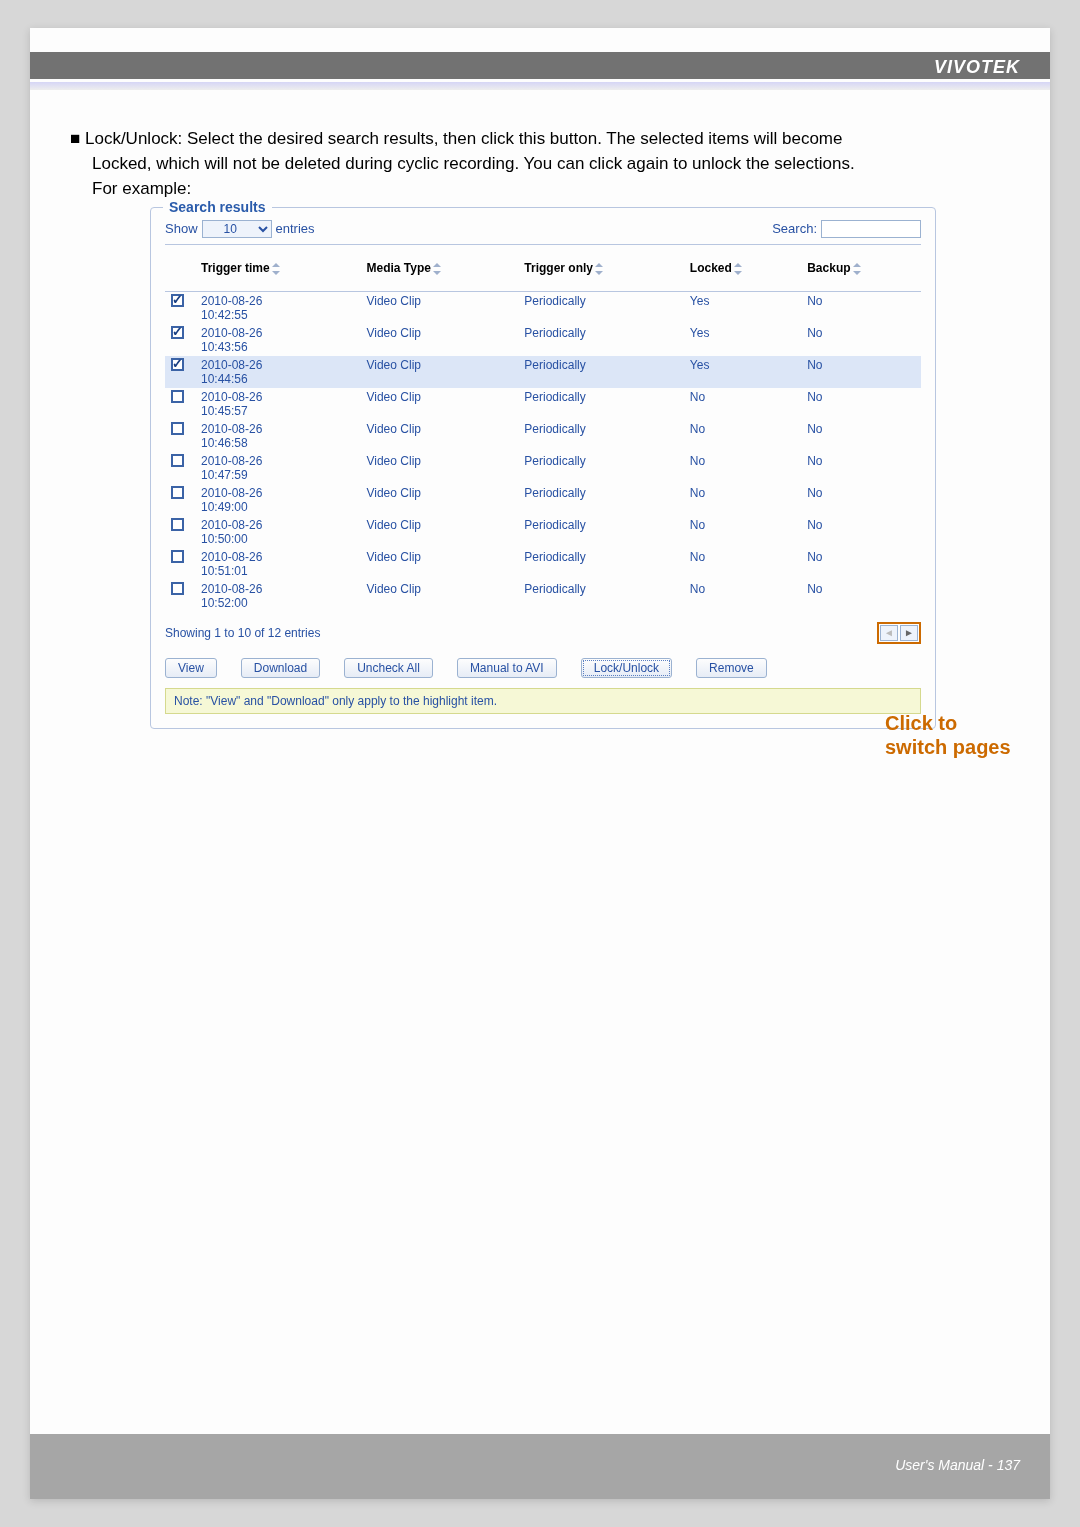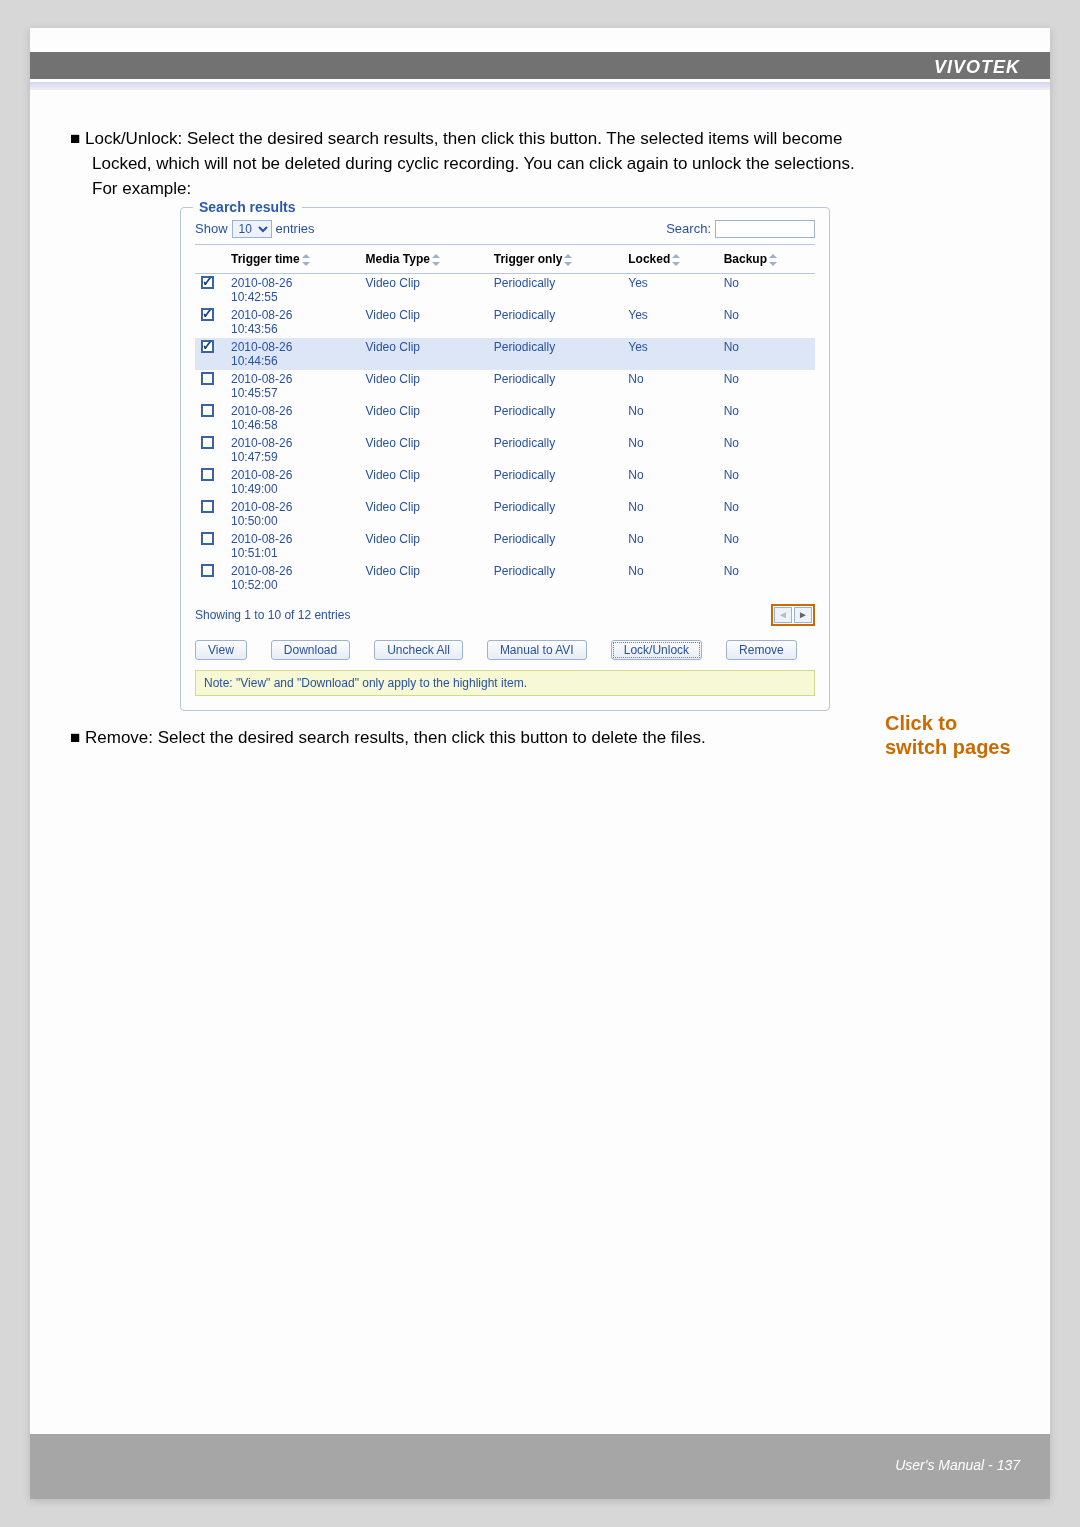--- a/index.html
+++ b/index.html
@@ -44,51 +44,51 @@
     right: 0;
     height: 8px;
     background: linear-gradient(#9a9aea, #d7d7d7);
     opacity: .4;
   }
 
   .content { position: absolute; top: 100px; left: 40px; right: 40px; }
   .para { font-size: 17px; color: #000; line-height: 1.35; margin-bottom: 2px; }
 
   .results-wrap {
-    margin-left: 110px;
+    margin-left: 80px;
     margin-top: 6px;
-    width: 650px;
+    width: 786px;
     border: 1px solid #b8c6e0;
     border-radius: 4px;
   }
   .fs-legend {
     position: relative;
     top: -10px;
     left: 12px;
     background: #fdfdfd;
     padding: 0 6px;
     color: #2a5bab;
     font-weight: bold;
     font-size: 14px;
     display: inline-block;
   }
   .fs-body { padding: 0 14px 14px 14px; margin-top: -6px; }
 
   .top-controls { display: flex; align-items: center; justify-content: space-between; font-size: 13px; color: #2851a3; margin-bottom: 6px; }
   .show-entries { display: flex; align-items: center; gap: 4px; }
-  .entries-select { border: 1px solid #9bb2d1; background: #eef3fb; font-size: 12px; padding: 0 2px; color: #2851a3; }
+  .entries-select { border: 1px solid #9bb2d1; background: #eef3fb; font-size: 12px; padding: 0 17px; color: #2851a3; }
   .search-box { display: flex; align-items: center; gap: 4px; }
   .search-input { border: 1px solid #9bb2d1; height: 18px; width: 100px; font-size: 12px; }
 
   table.results { width: 100%; border-collapse: collapse; font-size: 12px; color: #2851a3; }
   table.results thead th {
     color: #000; font-weight: bold; font-size: 12px;
     border-bottom: 1px solid #b8c6e0;
     border-top: 1px solid #b8c6e0;
-    padding: 7px 6px; text-align: left;
+    padding: 16px 6px; text-align: left;
     white-space: nowrap;
   }
   .sorter {
     display: inline-block; width: 9px; height: 12px; margin-left: 2px;
     position: relative; vertical-align: middle;
   }
   .sorter::before, .sorter::after {
     content: ""; position: absolute; left: 0;
     border-left: 4px solid transparent;
     border-right: 4px solid transparent;
@@ -298,19 +298,18 @@
             <button class="btn">Remove</button>
           </div>
 
           <div class="note-bar">Note: "View" and "Download" only apply to the highlight item.</div>
         </div>
       </div>
 
       <div class="switch-label" style="top:504px; left:815px;">Click to switch pages</div>
     </div>
 
-    <p class="para" style="margin-top:16px">■ Remove: Select the desired search results, then click this button to delete the files.</p>
   </div>
 
   <div class="footer-band">
     <span class="footer-text">User's Manual - 137</span>
   </div>
 </div>
 
 </body></html>

